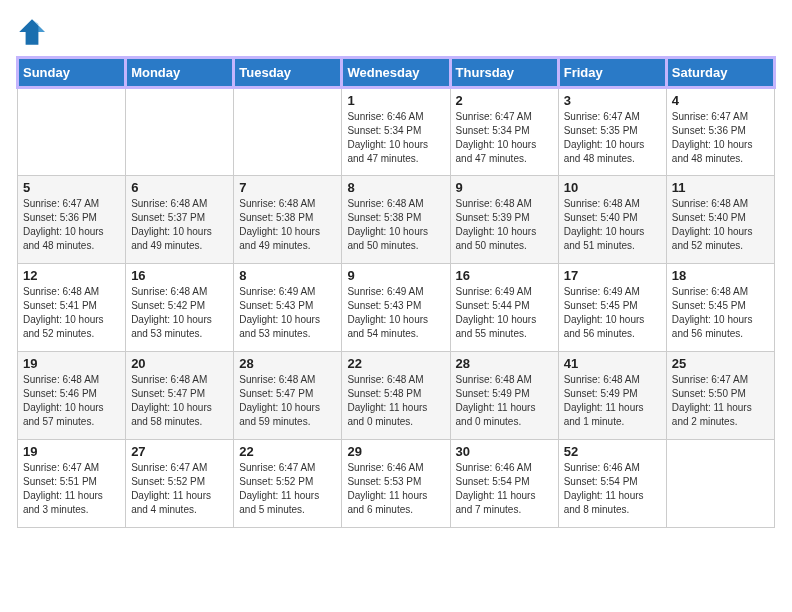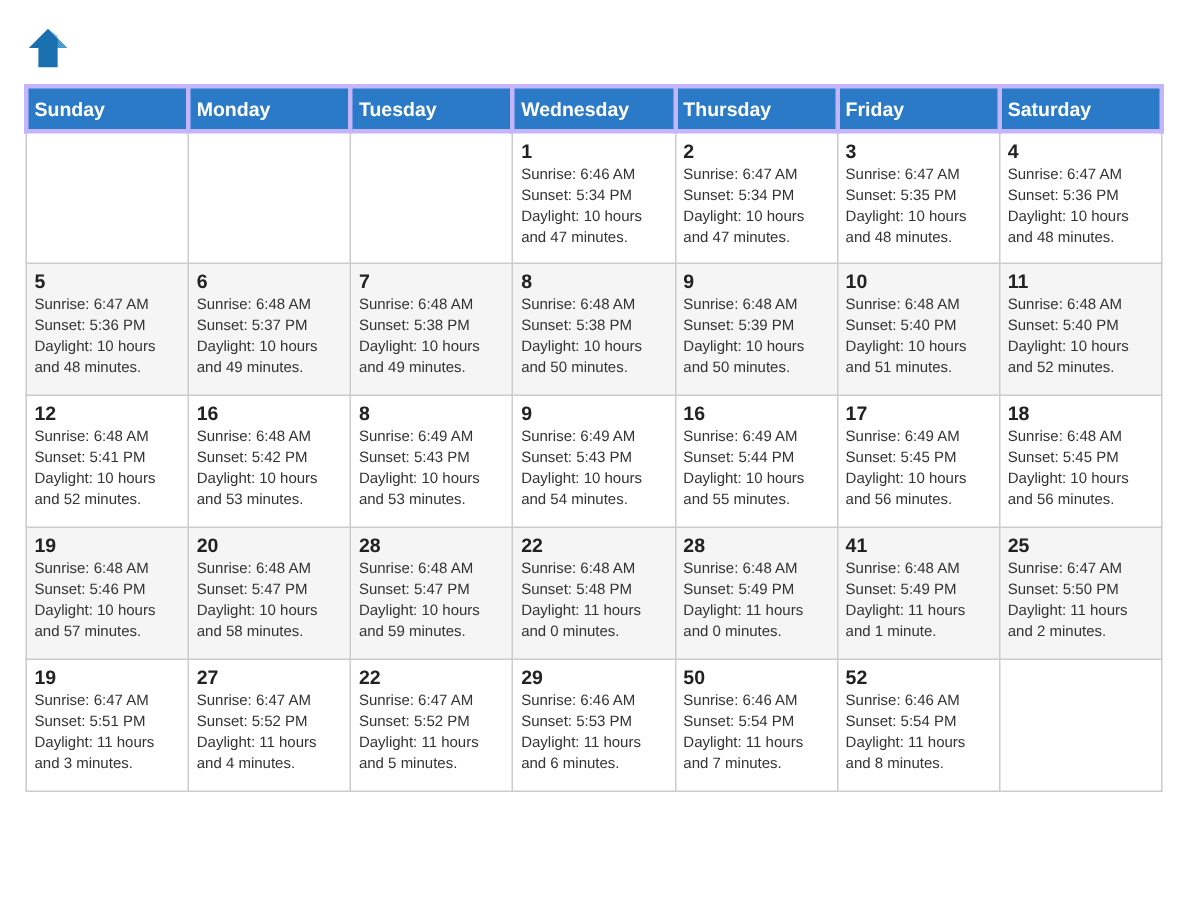--- a/index.html
+++ b/index.html
@@ -336,21 +336,21 @@
 and 5 minutes.</div>
         </td>
         <td>
           <span class="day-number">29</span>
           <div class="day-info" style="white-space: pre-line;">Sunrise: 6:46 AM
 Sunset: 5:53 PM
 Daylight: 11 hours
 and 6 minutes.</div>
         </td>
         <td>
-          <span class="day-number">50</span>
+          <span class="day-number">30</span>
           <div class="day-info" style="white-space: pre-line;">Sunrise: 6:46 AM
 Sunset: 5:54 PM
 Daylight: 11 hours
 and 7 minutes.</div>
         </td>
         <td>
           <span class="day-number">52</span>
           <div class="day-info" style="white-space: pre-line;">Sunrise: 6:46 AM
 Sunset: 5:54 PM
 Daylight: 11 hours

